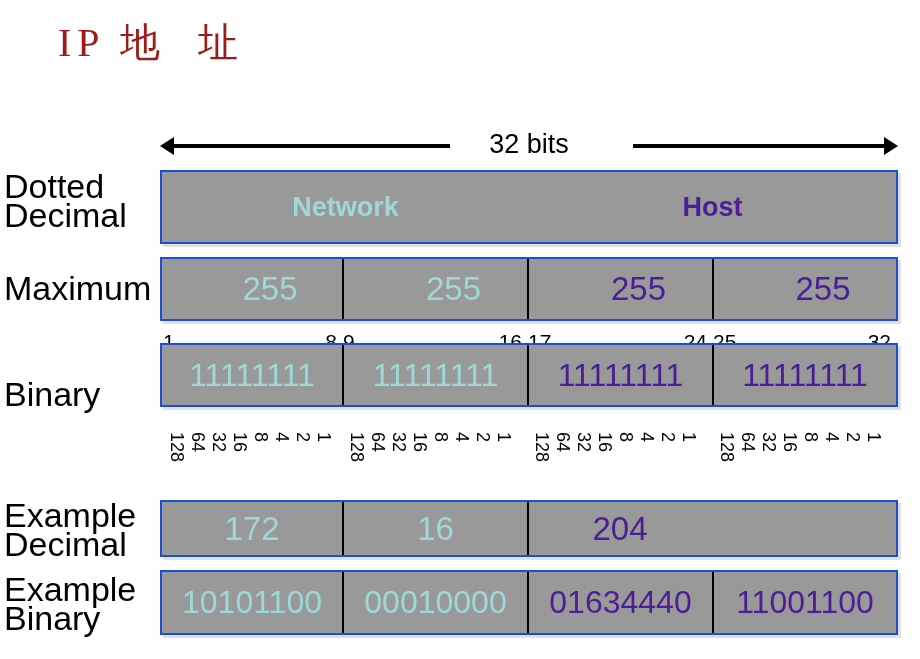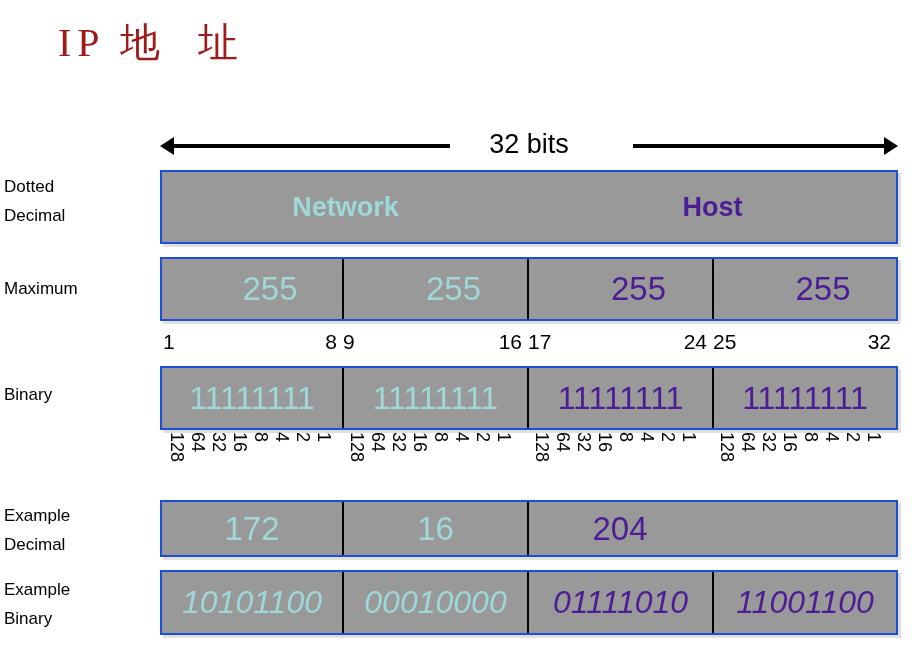--- a/index.html
+++ b/index.html
@@ -67,21 +67,21 @@
     background: #ffffff;
     width: 110px;
     margin: 0 auto;
   }
 
   
   .row-label {
     position: absolute;
     left: 4px;
     width: 150px;
-    font-size: 17px;
+    font-size: 34px;
     line-height: 29px;
     color: #000000;
     text-align: left;
     white-space: pre-line;
   }
 
   
   .band {
     position: absolute;
     left: 160px;
@@ -108,29 +108,29 @@
   #band-dotted-decimal { top: 170px; height: 74px; }
   #band-dotted-decimal .cell { font-size: 27px; font-weight: bold; }
   #band-dotted-decimal .cell.half { width: 50%; }
   #band-dotted-decimal .cell + .cell { border-left: none; }
 
   
   #band-maximum { top: 257px; height: 64px; }
   #band-maximum .cell { font-size: 33px; padding-left: 36px; }
 
   
-  #band-binary { top: 366px; height: 64px; justify-content: flex-end; }
+  #band-binary { top: 343px; height: 64px; justify-content: flex-end; }
   #band-binary .cell { font-size: 32px; letter-spacing: 0px; }
 
   
   #band-example-decimal { top: 500px; height: 57px; }
   #band-example-decimal .cell { font-size: 33px; }
 
   
-  #band-example-binary { top: 570px; height: 65px; font-style: italic; }
+  #band-example-binary { top: 570px; height: 65px; }
   #band-example-binary .cell { font-size: 32px; }
 
   
   .oct1 { width: 180px; }
   .oct2 { width: 185px; }
   .oct3 { width: 185px; }
   .oct4 { width: 184px; }
 
   
   #bit-numbers {
@@ -352,15 +352,15 @@
 
 <div class="band" id="band-example-decimal">
   <div class="cell oct1 cyan">172</div>
   <div class="cell oct2 cyan">16</div>
   <div class="cell oct4 black">204</div>
 </div>
 
 <div class="band" id="band-example-binary">
   <div class="cell oct1 cyan">10101100</div>
   <div class="cell oct2 cyan">00010000</div>
-  <div class="cell oct3 black">01111010</div>
+  <div class="cell oct3 black">01634440</div>
   <div class="cell oct4 black">11001100</div>
 </div>
 
 </body></html>

